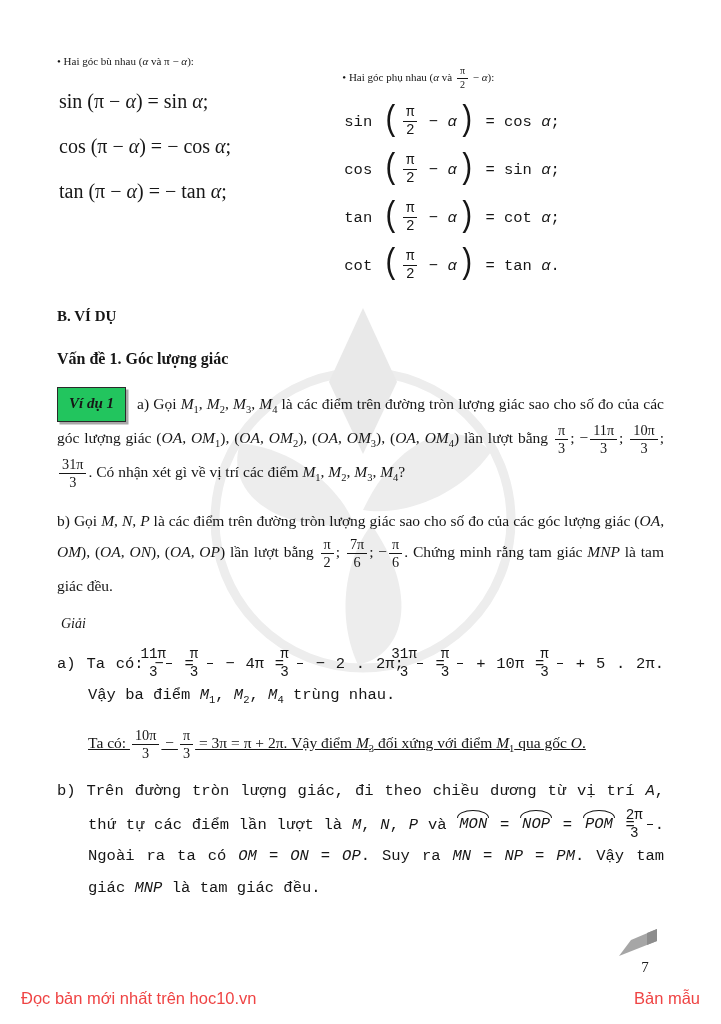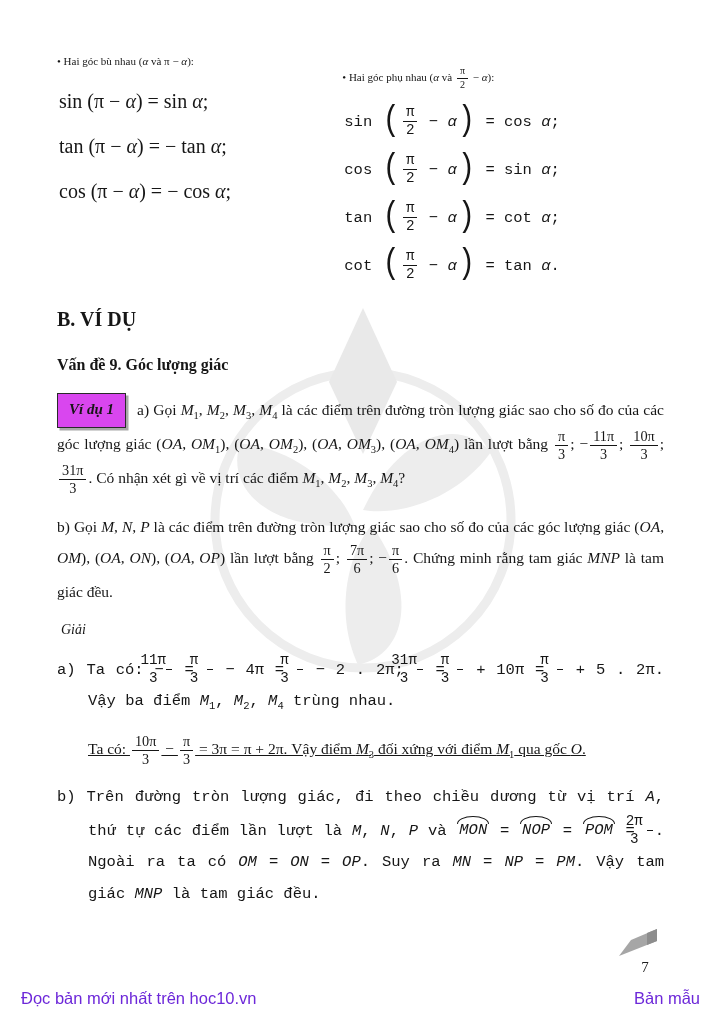--- a/index.html
+++ b/index.html
@@ -26,52 +26,52 @@
   .frac .num { display: block; padding: 0 3px 1px 3px; border-bottom: 1px solid currentColor; }
   .frac .den { display: block; padding-top: 1px; }
   .var { font-style: italic; }
   sub { font-size: 10.5px; line-height: 0; vertical-align: -4px; }
   .bigp { display: inline-block; font-size: 29px; line-height: 0.9; vertical-align: middle; font-weight: 400; transform: scaleY(1.2); margin: 0 1px; }
   .arc { font-style: italic; position: relative; padding: 2px 3px 0 3px; white-space: nowrap; }
   .arc::before { content: ""; position: absolute; left: 1px; right: 1px; top: -3px; height: 7px;
                  border: 1.2px solid currentColor; border-bottom: none;
                  border-radius: 50% 50% 0 0 / 100% 100% 0 0; }
 
-  .heading-b     { margin: 26px 0 0 0; font-weight: bold; font-size: 20px; }
+  .heading-b     { margin: 26px 0 0 0; font-weight: bold; font-size: 15px; }
   .heading-topic { margin: 25px 0 0 0; font-weight: bold; font-size: 16px; }
 
   .para { font-size: 15.5px; line-height: 2.05; margin: 15px 0 0 0; text-align: justify; }
   .para.first-example { margin-top: 19px; }
   .hang   { padding-left: 31px; text-indent: -31px; font-family: Liberation Mono, monospace; }
   .indent { padding-left: 31px; text-decoration: underline; }
   .giai { font-style: italic; margin: 14px 0 0 4px; font-size: 14px; }
 
   .example-label {
     display: inline-block;
     border: 1.4px solid #2a2a2a;
     box-shadow: 2.5px 2.5px 0 #a8a8a8;
     padding: 0 11px 2px 11px;
     margin-right: 11px;
     font-weight: bold; font-style: italic;
     font-size: 15px;
     text-indent: 0;
     vertical-align: 1px;
-    background: #d946ef;
+    background: #22c55e;
   }
 
   .page-tab { position: absolute; right: 60px; bottom: 48px; width: 46px; text-align: center; z-index: 2; }
   .page-tab svg { display: block; margin: 0 auto 1px auto; }
   .page-num { font-size: 15px; color: #1d1d1d; display: inline-block; margin-left: 14px; }
 
   .footer {
     position: absolute; left: 0; right: 0; bottom: 16px;
     padding: 0 21px;
     display: flex; justify-content: space-between;
     font-family: "Liberation Sans", "DejaVu Sans", sans-serif;
-    font-size: 16.5px; color: #6d28d9;
+    font-size: 16.5px; color: #ef4444;
     z-index: 2;
   }
 </style>
 </head>
 <body>
 
 <svg class="watermark" width="390" height="400" viewBox="-195 -210 390 400" aria-hidden="true">
   <circle cx="0" cy="10" r="148" fill="none" stroke="#ededed" stroke-width="9"></circle>
   <polygon points="0,-202 34,-128 0,-56 -34,-128" fill="#e9e9e9"></polygon>
   <g transform="translate(0,10)" fill="#ededed">
@@ -80,34 +80,34 @@
     <path transform="rotate(240)" d="M0,-10 C 35,-85 95,-105 128,-68 C 92,-18 32,-4 0,-10 Z"></path>
   </g>
 </svg>
 
 <div class="content">
 
   <div class="columns">
     <div class="col-left">
       <p class="col-header">• Hai góc bù nhau (<span class="var">α</span> và π − <span class="var">α</span>):</p>
       <p class="formula">sin (π − <span class="var">α</span>) = sin <span class="var">α</span>;</p>
+      <p class="formula">cos (π − <span class="var">α</span>) = − cos <span class="var">α</span>;</p>
       <p class="formula">tan (π − <span class="var">α</span>) = − tan <span class="var">α</span>;</p>
-      <p class="formula">cos (π − <span class="var">α</span>) = − cos <span class="var">α</span>;</p>
     </div>
     <div class="col-right">
       <p class="col-header">• Hai góc phụ nhau  (<span class="var">α</span> và <span class="frac"><span class="num">π</span><span class="den">2</span></span> − <span class="var">α</span>):</p>
       <p class="formula">sin <span class="bigp">(</span><span class="frac"><span class="num">π</span><span class="den">2</span></span> − <span class="var">α</span><span class="bigp">)</span> = cos <span class="var">α</span>;</p>
       <p class="formula">cos <span class="bigp">(</span><span class="frac"><span class="num">π</span><span class="den">2</span></span> − <span class="var">α</span><span class="bigp">)</span> = sin <span class="var">α</span>;</p>
       <p class="formula">tan <span class="bigp">(</span><span class="frac"><span class="num">π</span><span class="den">2</span></span> − <span class="var">α</span><span class="bigp">)</span> = cot <span class="var">α</span>;</p>
       <p class="formula">cot <span class="bigp">(</span><span class="frac"><span class="num">π</span><span class="den">2</span></span> − <span class="var">α</span><span class="bigp">)</span> = tan <span class="var">α</span>.</p>
     </div>
   </div>
 
   <div class="heading-b">B. VÍ DỤ</div>
-  <div class="heading-topic">Vấn đề 9. Góc lượng giác</div>
+  <div class="heading-topic">Vấn đề 1. Góc lượng giác</div>
 
   <p class="para first-example">
     <span class="example-label">Ví dụ 1</span><span>a) Gọi <span class="var">M</span><sub>1</sub>, <span class="var">M</span><sub>2</sub>, <span class="var">M</span><sub>3</sub>, <span class="var">M</span><sub>4</sub> là các điểm trên đường tròn lượng giác sao cho số đo của các góc lượng giác (<span class="var">OA</span>, <span class="var">OM</span><sub>1</sub>), (<span class="var">OA</span>, <span class="var">OM</span><sub>2</sub>), (<span class="var">OA</span>, <span class="var">OM</span><sub>3</sub>), (<span class="var">OA</span>, <span class="var">OM</span><sub>4</sub>) lần lượt bằng <span class="frac"><span class="num">π</span><span class="den">3</span></span>; −<span class="frac"><span class="num">11π</span><span class="den">3</span></span>; <span class="frac"><span class="num">10π</span><span class="den">3</span></span>; <span class="frac"><span class="num">31π</span><span class="den">3</span></span>. Có nhận xét gì về vị trí các điểm <span class="var">M</span><sub>1</sub>, <span class="var">M</span><sub>2</sub>, <span class="var">M</span><sub>3</sub>, <span class="var">M</span><sub>4</sub>?</span>
   </p>
 
   <p class="para">b) Gọi <span class="var">M</span>, <span class="var">N</span>, <span class="var">P</span> là các điểm trên đường tròn lượng giác sao cho số đo của các góc lượng giác (<span class="var">OA</span>, <span class="var">OM</span>), (<span class="var">OA</span>, <span class="var">ON</span>), (<span class="var">OA</span>, <span class="var">OP</span>) lần lượt bằng <span class="frac"><span class="num">π</span><span class="den">2</span></span>; <span class="frac"><span class="num">7π</span><span class="den">6</span></span>; −<span class="frac"><span class="num">π</span><span class="den">6</span></span>. Chứng minh rằng tam giác <span class="var">MNP</span> là tam giác đều.</p>
 
   <p class="giai">Giải</p>
 
   <p class="para hang">a) Ta có: −<span class="frac"><span class="num">11π</span><span class="den">3</span></span> = <span class="frac"><span class="num">π</span><span class="den">3</span></span> − 4π = <span class="frac"><span class="num">π</span><span class="den">3</span></span> − 2 . 2π; <span class="frac"><span class="num">31π</span><span class="den">3</span></span> = <span class="frac"><span class="num">π</span><span class="den">3</span></span> + 10π = <span class="frac"><span class="num">π</span><span class="den">3</span></span> + 5 . 2π. Vậy ba điểm <span class="var">M</span><sub>1</sub>, <span class="var">M</span><sub>2</sub>, <span class="var">M</span><sub>4</sub> trùng nhau.</p>

